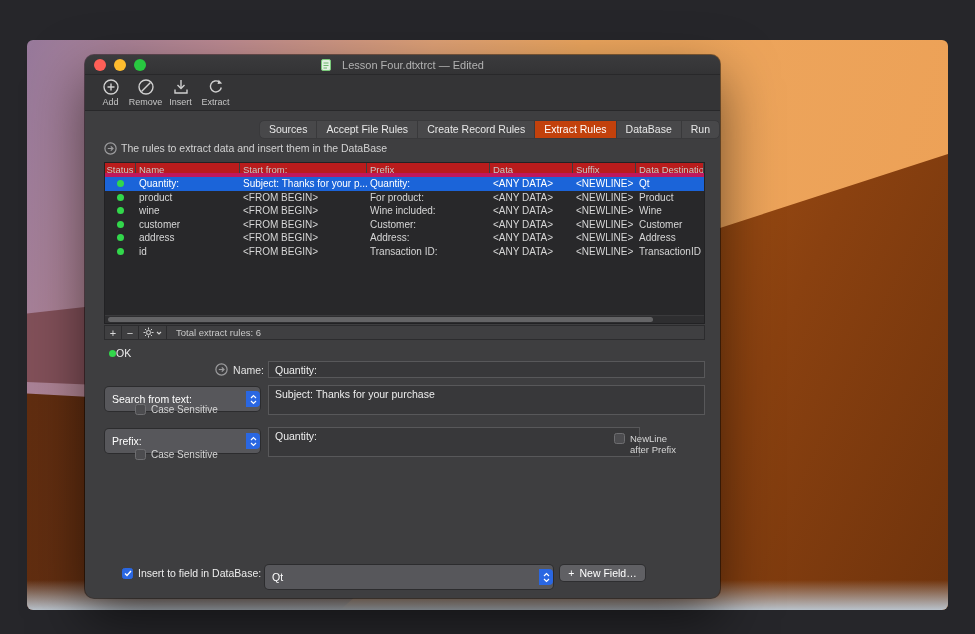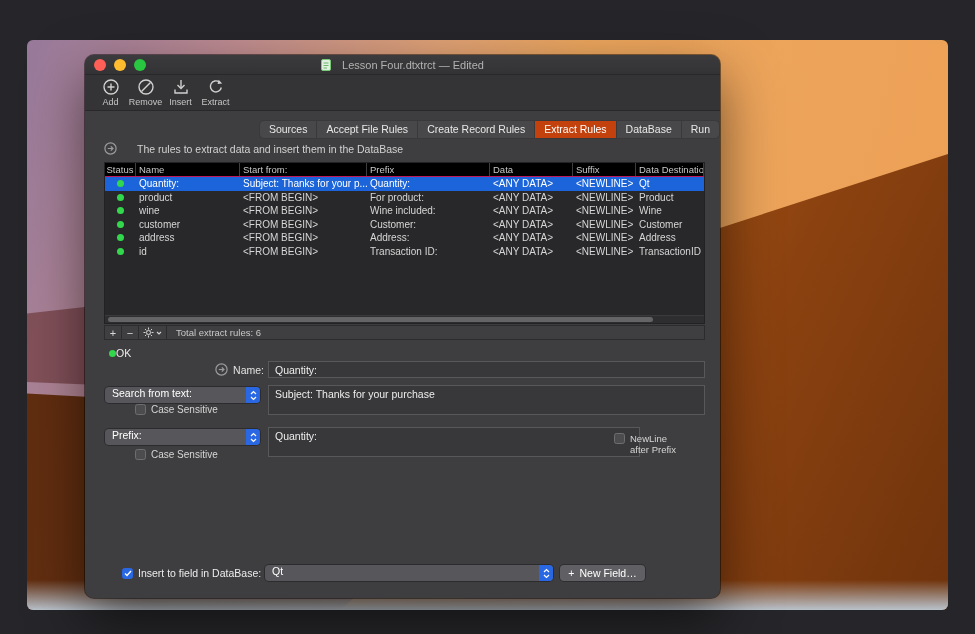--- a/index.html
+++ b/index.html
@@ -35,26 +35,26 @@
   .tool svg{display:block}
 
   
   .tabbar{position:absolute;top:65px;left:0;right:0;display:flex;justify-content:flex-end}
   .segctl{display:flex;background:#48484a;border-radius:5px;overflow:hidden;border:1px solid #39393b}
   .seg{padding:2px 9px 3px;font-size:10.5px;color:#e8e8e8;border-right:1px solid #39393b;line-height:12px;white-space:nowrap}
   .seg:last-child{border-right:none}
   .seg.sel{background:#c2410c;color:#fff}
 
   
-  .descrow{position:absolute;left:19px;top:87px;display:flex;align-items:center;gap:20px;font-size:10.5px;color:#d2d2d2}
+  .descrow{position:absolute;left:19px;top:87px;display:flex;gap:4px;font-size:10.5px;color:#d2d2d2}
 
   
   .table{position:absolute;left:19px;top:107px;width:601px;height:162px;background:#28282a;border:1px solid #222224;
     display:flex;flex-direction:column;font-size:10px;color:#d6d6d6}
-  .thead{display:flex;height:14px;background:#000000;border-bottom:1px solid #be185d;color:#c8c8c8;font-size:9.5px;flex:none}
+  .thead{display:flex;height:14px;background:#b91c1c;border-bottom:4px solid #be185d;color:#c8c8c8;font-size:9.5px;flex:none}
   .th{padding:1px 0 0 3px;border-right:1px solid #3e3e40;overflow:hidden;white-space:nowrap}
   .trow{display:flex;height:13.5px;align-items:center;flex:none}
   .trow.sel{background:#1b64d9;color:#fff}
   .td{padding-left:3px;overflow:hidden;white-space:nowrap}
   .c0{width:31px;display:flex;justify-content:center;padding-left:0}
   .c1{width:104px}.c2{width:127px}.c3{width:123px}.c4{width:83px}.c5{width:63px}.c6{flex:1}
   .dot{width:7px;height:7px;border-radius:50%;background:#32d74b;flex:none}
   .tfill{flex:1}
   .hscroll{height:8px;background:#2e2e30;border-top:1px solid #3a3a3c;position:relative;flex:none}
   .hthumb{position:absolute;left:3px;top:1px;height:5px;width:91%;background:#646466;border-radius:3px}
@@ -72,21 +72,21 @@
 
   
   .namerow{position:absolute;left:19px;top:308px;width:160px;display:flex;justify-content:flex-end;align-items:center;gap:5px;
     font-size:10.5px;color:#e2e2e2}
   .field{position:absolute;background:#38383a;border:1px solid #58585a;color:#ededed;font-size:10.5px;
     padding:2px 6px;overflow:hidden;white-space:nowrap}
   .f-name{left:183px;top:306px;width:437px;height:17px}
   .f-search{left:183px;top:330px;width:437px;height:30px}
   .f-prefix{left:183px;top:372px;width:372px;height:30px}
 
-  .popup{position:absolute;width:155px;height:16px;background:#57575b;border-radius:4px;display:flex;align-items:flex-start;
+  .popup{position:absolute;width:155px;height:24px;background:#57575b;border-radius:4px;display:flex;align-items:center;
     font-size:10.5px;color:#fff;box-shadow:0 0 0 1px rgba(0,0,0,.28)}
   .ptext{flex:1;padding-left:7px;white-space:nowrap;overflow:hidden}
   .pcap{width:14px;height:16px;background:#2a67e2;border-radius:0 4px 4px 0;display:flex;align-items:center;justify-content:center;flex:none}
   .p-search{left:20px;top:332px}
   .p-prefix{left:20px;top:374px}
   .p-data{left:20px;top:418px}
   .p-suffix{left:20px;top:464px}
   .p-insert{left:180px;top:510px;width:288px}
 
   .cbrow{position:absolute;display:flex;align-items:center;gap:5px;font-size:10px;color:#d6d6d6}

